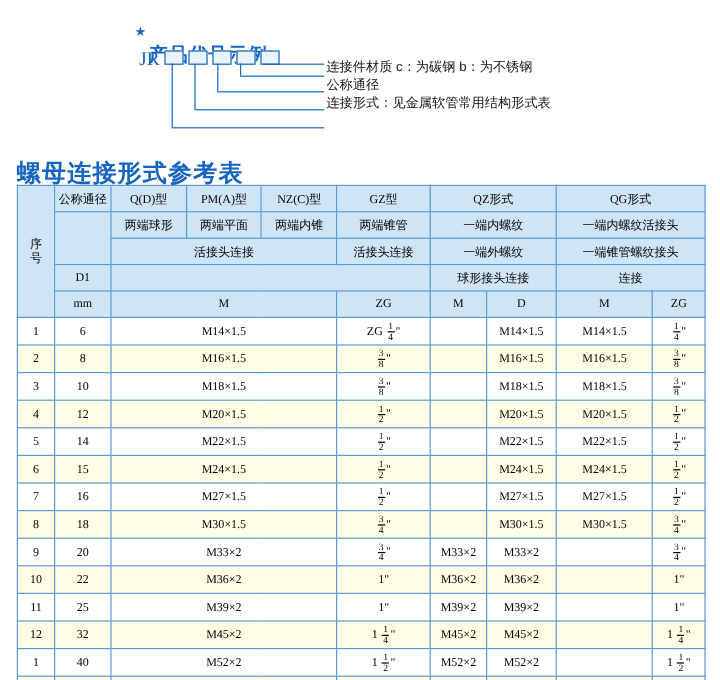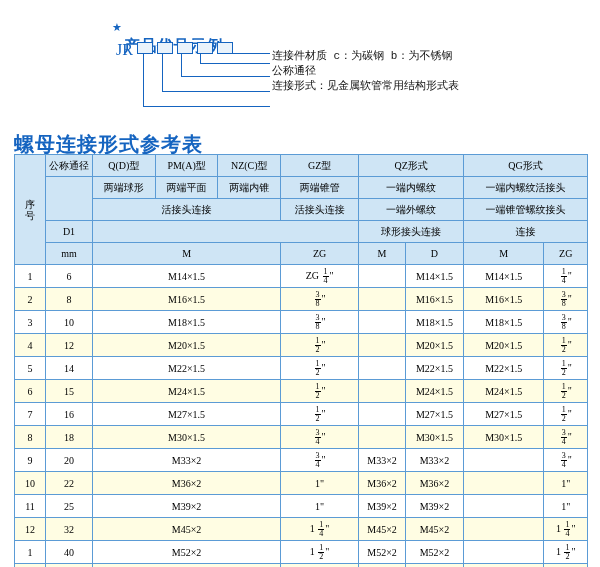--- a/index.html
+++ b/index.html
@@ -64,21 +64,21 @@
   }
   .leg-list {
     position: absolute;
     left: 272px;
     top: 49px;
     font-size: 11px;
     line-height: 15px;
     color: #111;
     white-space: nowrap;
   }
-  .leg-list div { height: 15px; font-family: Liberation Mono, monospace; }
+  .leg-list div { height: 15px; }
   
   .ln { position: absolute; background: #1564c0; }
 
   
   .table-title {
     position: absolute;
     left: 14px;
     top: 131px;
     font-size: 20px;
     font-weight: bold;

